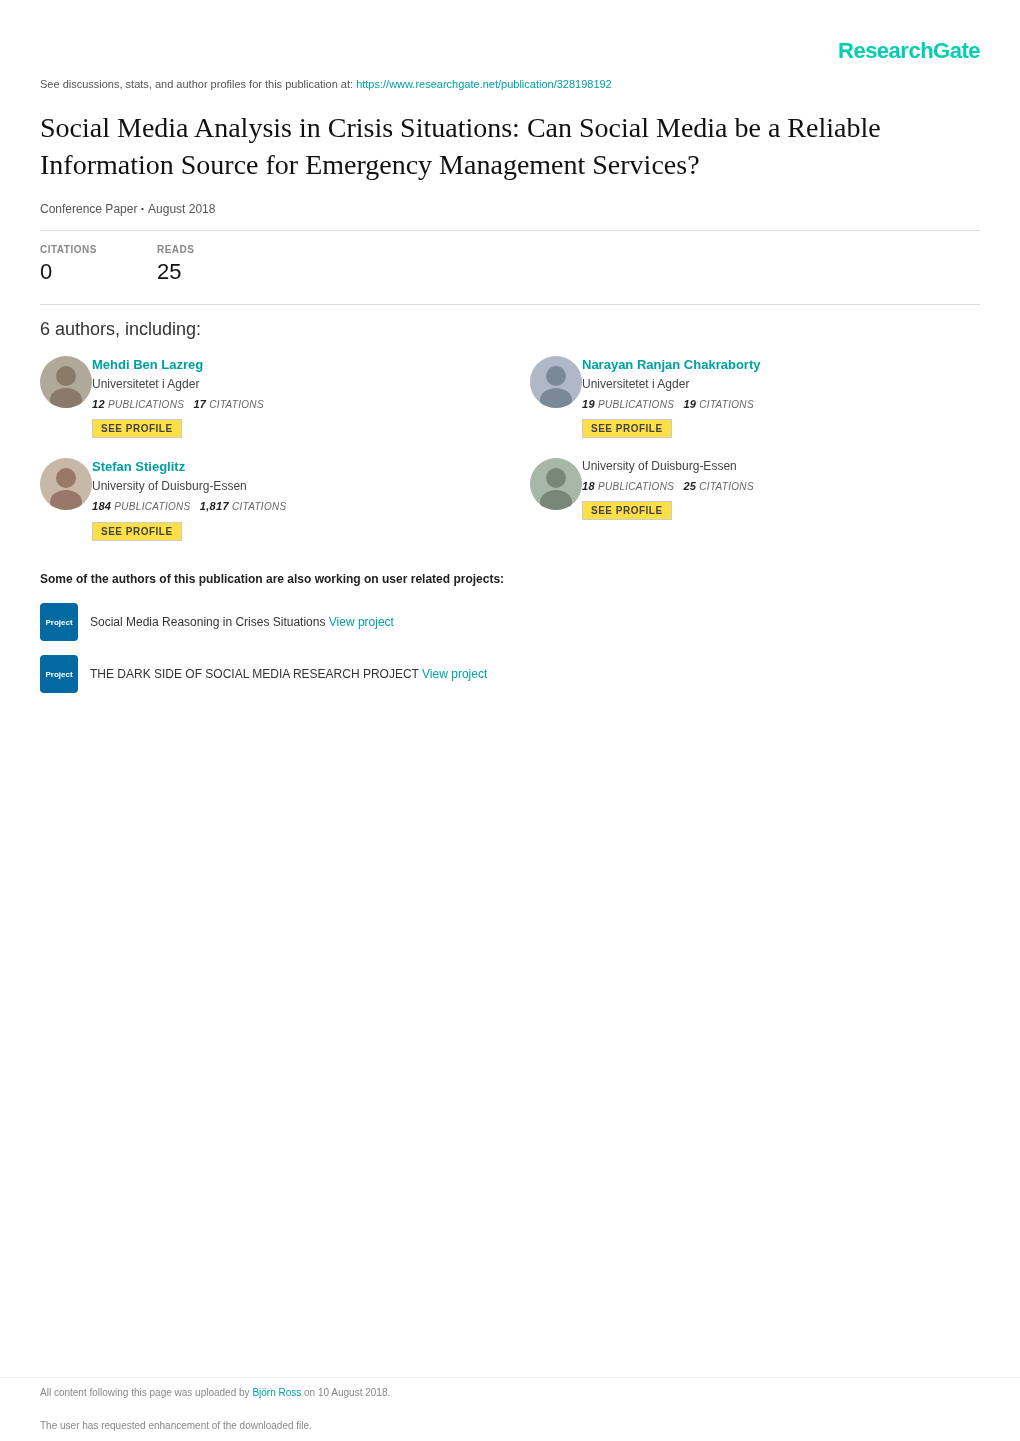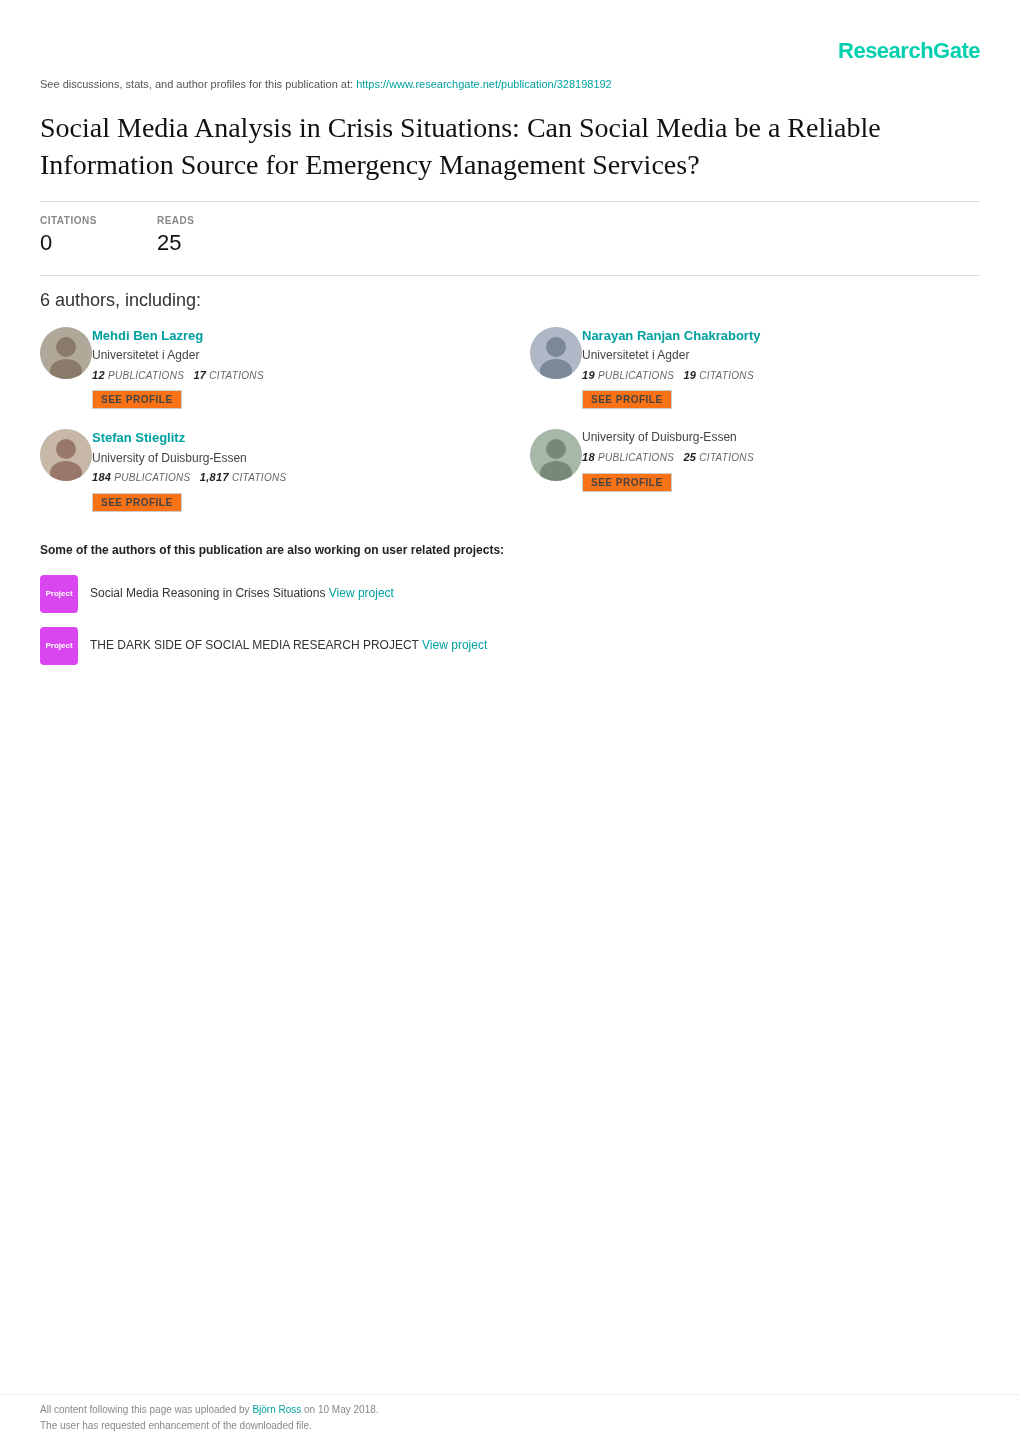--- a/index.html
+++ b/index.html
@@ -148,41 +148,41 @@
     }
     .see-profile-btn {
       display: inline-block;
       border: 1px solid #ccc;
       padding: 3px 8px;
       font-family: Arial, sans-serif;
       font-size: 10px;
       font-weight: bold;
       color: #444;
       cursor: pointer;
-      background: #f97316;
+      background: #fde047;
       letter-spacing: 0.5px;
       text-transform: uppercase;
     }
     .related-projects-heading {
       font-family: Arial, sans-serif;
       font-size: 12px;
       font-weight: bold;
       color: #222;
       margin-bottom: 16px;
     }
     .project-item {
       display: flex;
       align-items: center;
       gap: 12px;
       margin-bottom: 14px;
     }
     .project-badge {
       width: 38px;
       height: 38px;
-      background: #d946ef;
+      background: #0369a1;
       border-radius: 4px;
       display: flex;
       align-items: center;
       justify-content: center;
       flex-shrink: 0;
     }
     .project-badge span {
       color: #fff;
       font-size: 8px;
       font-family: Arial, sans-serif;
@@ -211,39 +211,42 @@
       font-size: 10px;
       color: #888;
     }
     .footer-bar a {
       color: #00a0a0;
       text-decoration: none;
     }
     .footer-line2 {
       font-size: 10px;
       color: #888;
-      margin-top: 2px;
+      margin-top: 19px;
     }
   </style>
 </head>
 <body>
 
 <div class="page-wrapper">
 
   <div class="top-bar">
     <span class="researchgate-logo">ResearchGate</span>
   </div>
 
   <div class="see-discussions-bar">
     <span>See discussions, stats, and author profiles for this publication at:</span>
     <a>https://www.researchgate.net/publication/328198192</a>
   </div>
 
   <h1 class="paper-title">Social Media Analysis in Crisis Situations: Can Social Media be a Reliable Information Source for Emergency Management Services?</h1>
 
+  <div class="paper-type">
+    <span>Conference Paper</span> · <span>August 2018</span>
+  </div>
 
   <hr class="divider">
 
   <div class="stats-row">
     <div class="stat-block">
       <div class="stat-label">CITATIONS</div>
       <div class="stat-value">0</div>
     </div>
     <div class="stat-block">
       <div class="stat-label">READS</div>
@@ -353,16 +356,16 @@
       <a>View project</a>
     </div>
   </div>
 
 </div>
 
 <div class="footer-bar">
   <div>
     <span>All content following this page was uploaded by</span>
     <a>Björn Ross</a>
-    <span>on 10 May 2018.</span>
+    <span>on 10 August 2018.</span>
   </div>
   <div class="footer-line2">The user has requested enhancement of the downloaded file.</div>
 </div>
 
 </body></html>

